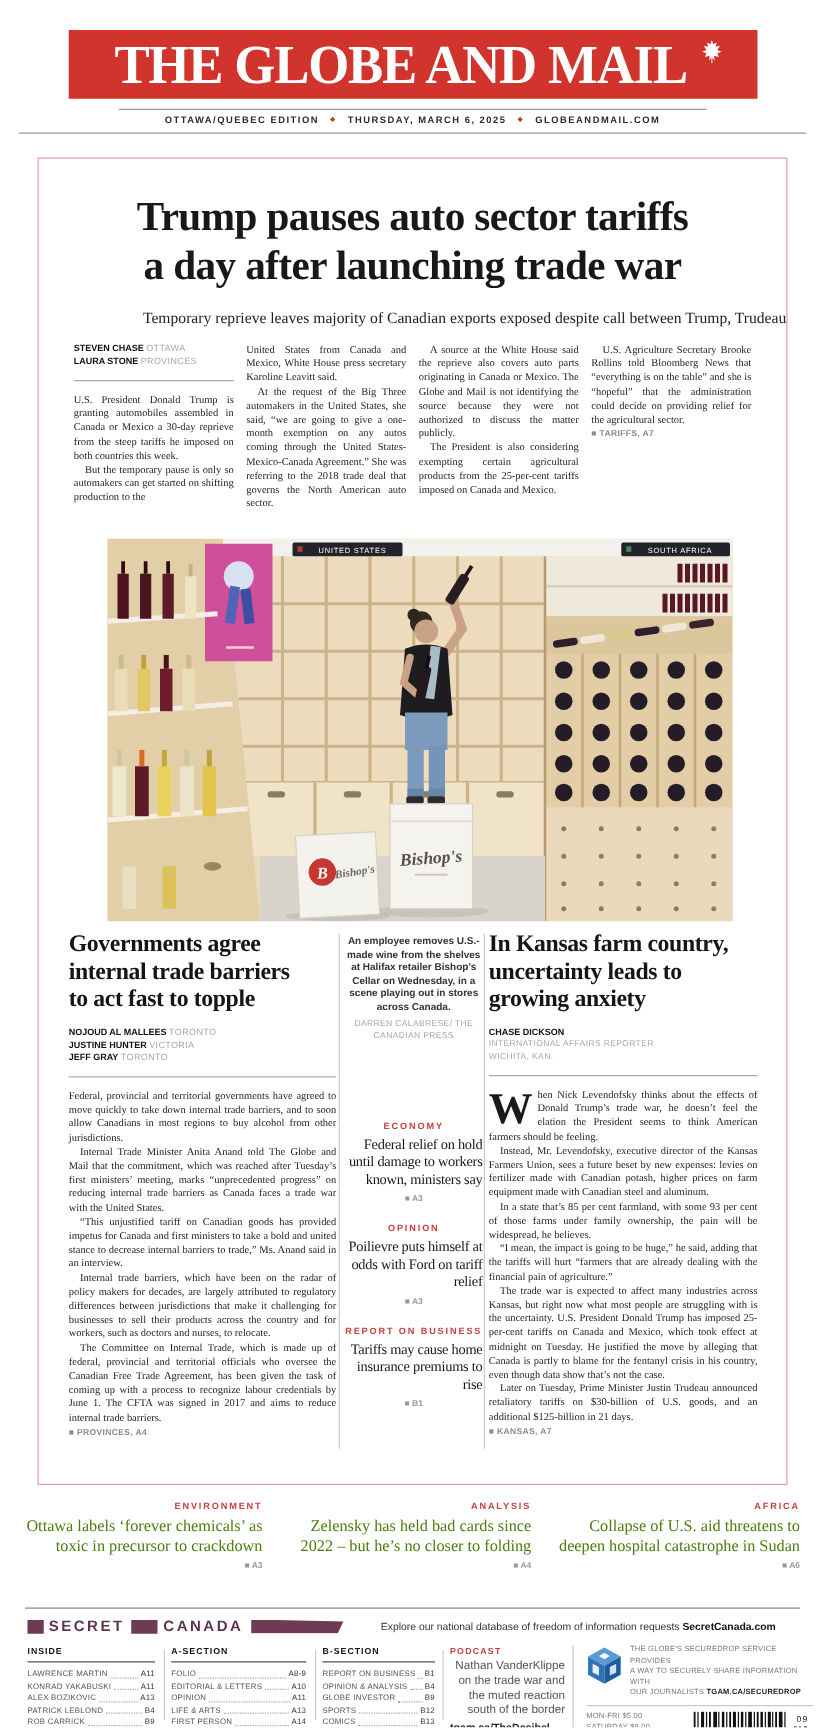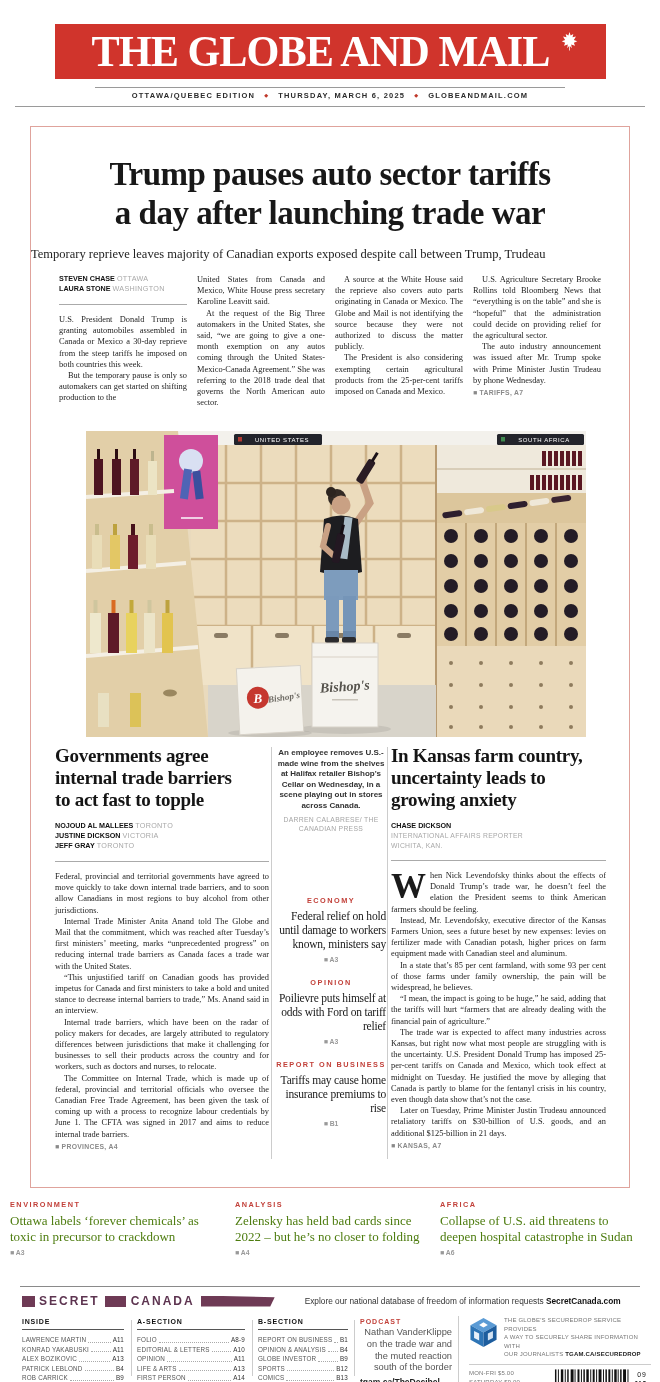--- a/index.html
+++ b/index.html
@@ -11,21 +11,21 @@
   .leaf{width:19px;height:21px;margin:-20px 0 0 1px;}
 
   .ed-rule-top{position:absolute;left:95px;top:87px;width:470px;border-top:1px solid #9a9a9a;}
   .ed-rule-bot{position:absolute;left:15px;top:106px;width:630px;border-top:1px solid #9a9a9a;}
   .edition-row{position:absolute;left:0;top:91px;width:660px;text-align:center;font-family:"Liberation Sans",sans-serif;font-size:7.5px;font-weight:bold;letter-spacing:1.2px;color:#2b2b2b;}
   .edition-row .dia{color:#c0392b;font-size:5px;vertical-align:1px;margin:0 9px;}
 
   
   .main-box{position:absolute;left:30px;top:126px;width:598px;height:1060px;border:1px solid #dfa39c;}
   .lead-headline{position:absolute;left:0;top:28px;width:100%;text-align:center;font-size:33px;line-height:39px;font-weight:bold;color:#181818;letter-spacing:-0.5px;}
-  .lead-deck{position:absolute;left:0;top:120px;width:100%;text-align:left;font-size:12.5px;color:#222;}
+  .lead-deck{position:absolute;left:0;top:120px;width:100%;text-align:right;font-size:12.5px;color:#222;}
   .lead-cols{position:absolute;left:28px;top:147px;width:542px;display:flex;gap:10px;}
   .lead-col{flex:1;min-width:0;}
   .byline{font-family:"Liberation Sans",sans-serif;font-size:7.2px;line-height:10px;color:#111;}
   .byline b{font-weight:bold;}
   .byline .loc{color:#a8a8a8;font-weight:normal;letter-spacing:.3px;}
   .byline-rule{border-top:1px solid #aaa;margin:10px 0 9px 0;}
   .bodytext p{margin:0;font-size:8.4px;line-height:11.2px;text-align:justify;color:#232323;}
   .bodytext p + p{text-indent:9px;}
   .jump{font-family:"Liberation Sans",sans-serif;font-size:6.8px;font-weight:bold;color:#8a8a8a;margin-top:3px;letter-spacing:.3px;}
 
@@ -44,21 +44,21 @@
   .teaser{position:absolute;left:0;width:110px;text-align:center;}
   .kicker{font-family:"Liberation Sans",sans-serif;font-size:7.3px;font-weight:bold;letter-spacing:1.5px;color:#c2413a;}
   .teaser-h{font-size:11.5px;line-height:14px;color:#191919;margin-top:4px;letter-spacing:-0.2px;text-align:right;}
   .teaser-pg{font-family:"Liberation Sans",sans-serif;font-size:6.8px;font-weight:bold;color:#999;margin-top:5px;}
   
   .ra{position:absolute;left:360px;top:618px;width:215px;}
   .ra .byline-role{font-family:"Liberation Sans",sans-serif;font-size:6.8px;line-height:9.5px;color:#a8a8a8;letter-spacing:.3px;}
   .dropcap{float:left;font-size:35px;line-height:29px;padding:2px 4px 0 0;color:#1a1a1a;font-weight:bold;}
 
   
-  .bt{position:absolute;top:1200px;text-align:left;}
+  .bt{position:absolute;top:1200px;text-align:right;}
   .bt .bt-h{font-size:13px;line-height:15.5px;color:#4d7c0f;margin-top:4px;}
   .bt .teaser-pg{margin-top:5px;}
 
   .bottom-rule{position:absolute;left:20px;top:1286px;width:620px;border-top:1px solid #8a8a8a;}
 
   
   .sc-banner{position:absolute;left:22px;top:1292px;width:616px;height:18px;display:flex;align-items:center;}
   .sc-logo{display:flex;align-items:center;font-family:"Liberation Sans",sans-serif;font-weight:bold;font-size:12px;letter-spacing:2px;color:#5d3450;}
   .sc-block{background:#6e3a55;height:11px;}
   .sc-b1{width:13px;margin-right:4px;}
@@ -107,21 +107,21 @@
     <div class="lead-headline">
       <span style="display:block">Trump pauses auto sector tariffs</span>
       <span style="display:block">a day after launching trade war</span>
     </div>
     <div class="lead-deck">Temporary reprieve leaves majority of Canadian exports exposed despite call between Trump, Trudeau</div>
 
     <div class="lead-cols">
       <div class="lead-col">
         <div class="byline">
           <div><b>STEVEN CHASE</b> <span class="loc">OTTAWA</span></div>
-          <div><b>LAURA STONE</b> <span class="loc">WASHINGTON</span></div>
+          <div><b>LAURA STONE</b> <span class="loc">PROVINCES</span></div>
         </div>
         <div class="byline-rule"></div>
         <div class="bodytext">
           <p>U.S. President Donald Trump is granting automobiles assembled in Canada or Mexico a 30-day reprieve from the steep tariffs he imposed on both countries this week.</p>
           <p>But the temporary pause is only so automakers can get started on shifting production to the</p>
         </div>
       </div>
       <div class="lead-col">
         <div class="bodytext">
           <p>United States from Canada and Mexico, White House press secretary Karoline Leavitt said.</p>
@@ -130,21 +130,20 @@
       </div>
       <div class="lead-col">
         <div class="bodytext">
           <p style="text-indent:9px">A source at the White House said the reprieve also covers auto parts originating in Canada or Mexico. The Globe and Mail is not identifying the source because they were not authorized to discuss the matter publicly.</p>
           <p>The President is also considering exempting certain agricultural products from the 25-per-cent tariffs imposed on Canada and Mexico.</p>
         </div>
       </div>
       <div class="lead-col">
         <div class="bodytext">
           <p style="text-indent:9px">U.S. Agriculture Secretary Brooke Rollins told Bloomberg News that “everything is on the table” and she is “hopeful” that the administration could decide on providing relief for the agricultural sector.</p>
-          <p>The auto industry announcement was issued after Mr. Trump spoke with Prime Minister Justin Trudeau by phone Wednesday.</p>
         </div>
         <div class="jump">■ TARIFFS, A7</div>
       </div>
     </div>
 
     <div class="photo">
       <svg viewBox="0 0 500 306" preserveAspectRatio="none">
         <rect x="0" y="0" width="500" height="306" fill="#e9dabd"></rect>
         <rect x="0" y="0" width="500" height="16" fill="#f3f1ec"></rect>
 
@@ -371,21 +370,21 @@
     <div class="vrule" style="left:356px;top:620px;height:412px;"></div>
 
     <div class="la">
       <div class="la-headline">
         <span style="display:block">Governments agree</span>
         <span style="display:block">internal trade barriers</span>
         <span style="display:block">to act fast to topple</span>
       </div>
       <div class="byline" style="margin-top:10px;">
         <div><b>NOJOUD AL MALLEES</b> <span class="loc">TORONTO</span></div>
-        <div><b>JUSTINE DICKSON</b> <span class="loc">VICTORIA</span></div>
+        <div><b>JUSTINE HUNTER</b> <span class="loc">VICTORIA</span></div>
         <div><b>JEFF GRAY</b> <span class="loc">TORONTO</span></div>
       </div>
       <div class="byline-rule"></div>
       <div class="bodytext">
         <p>Federal, provincial and territorial governments have agreed to move quickly to take down internal trade barriers, and to soon allow Canadians in most regions to buy alcohol from other jurisdictions.</p>
         <p>Internal Trade Minister Anita Anand told The Globe and Mail that the commitment, which was reached after Tuesday’s first ministers’ meeting, marks “unprecedented progress” on reducing internal trade barriers as Canada faces a trade war with the United States.</p>
         <p>“This unjustified tariff on Canadian goods has provided impetus for Canada and first ministers to take a bold and united stance to decrease internal barriers to trade,” Ms. Anand said in an interview.</p>
         <p>Internal trade barriers, which have been on the radar of policy makers for decades, are largely attributed to regulatory differences between jurisdictions that make it challenging for businesses to sell their products across the country and for workers, such as doctors and nurses, to relocate.</p>
         <p>The Committee on Internal Trade, which is made up of federal, provincial and territorial officials who oversee the Canadian Free Trade Agreement, has been given the task of coming up with a process to recognize labour credentials by June 1. The CFTA was signed in 2017 and aims to reduce internal trade barriers.</p>
       </div>

